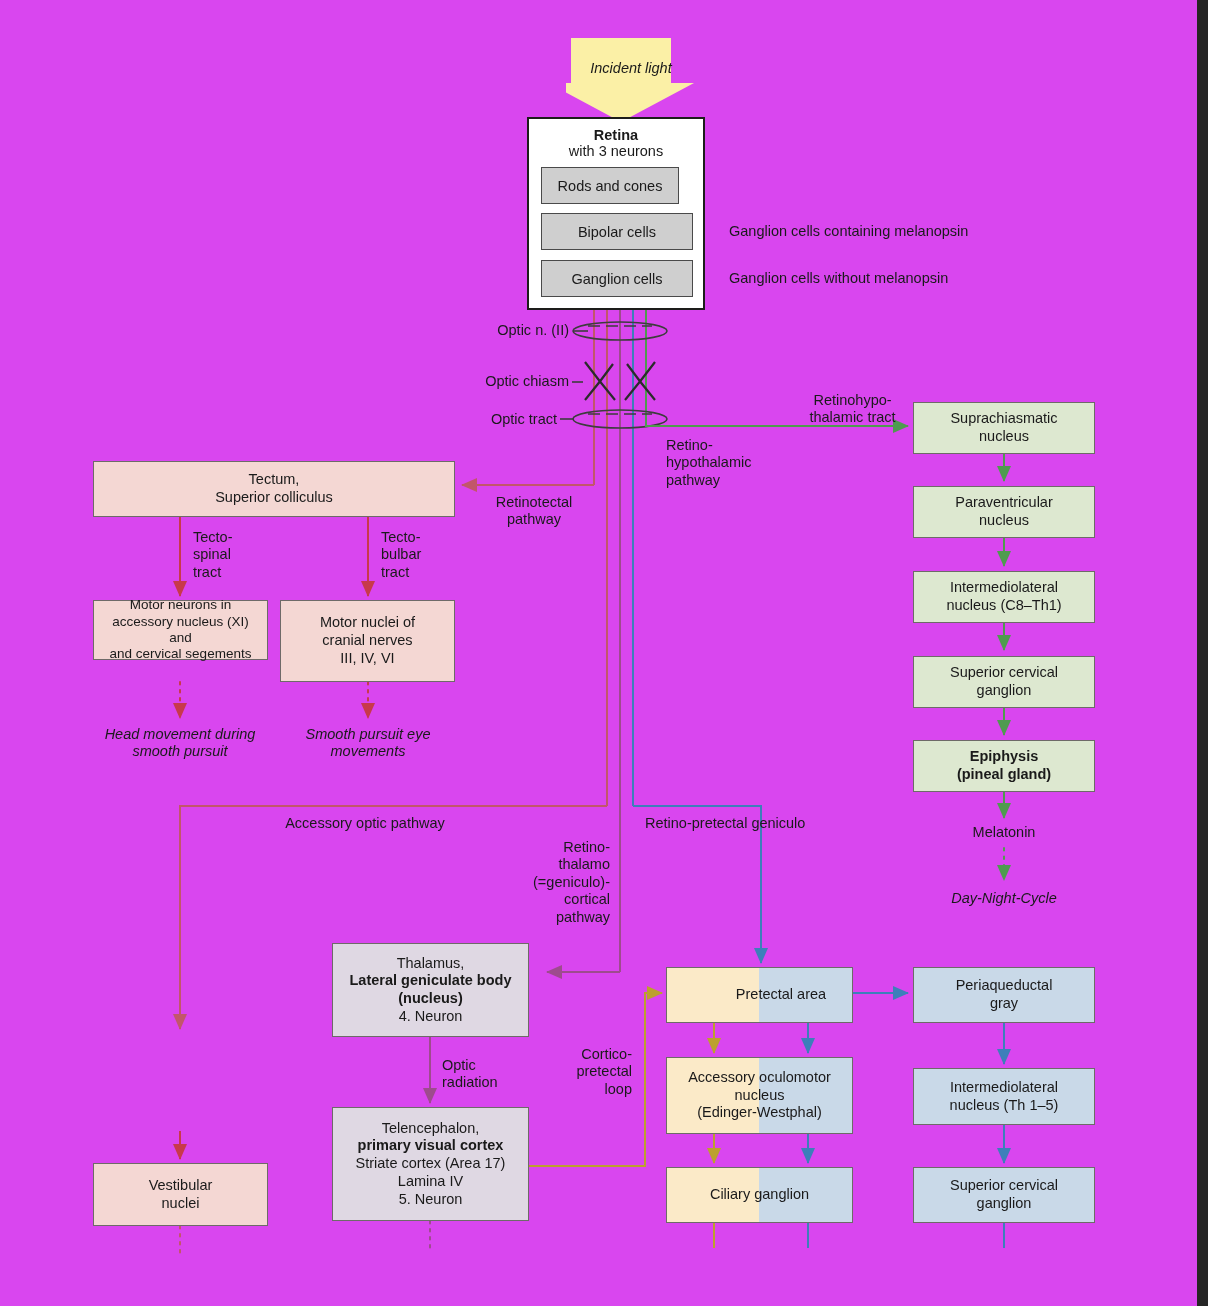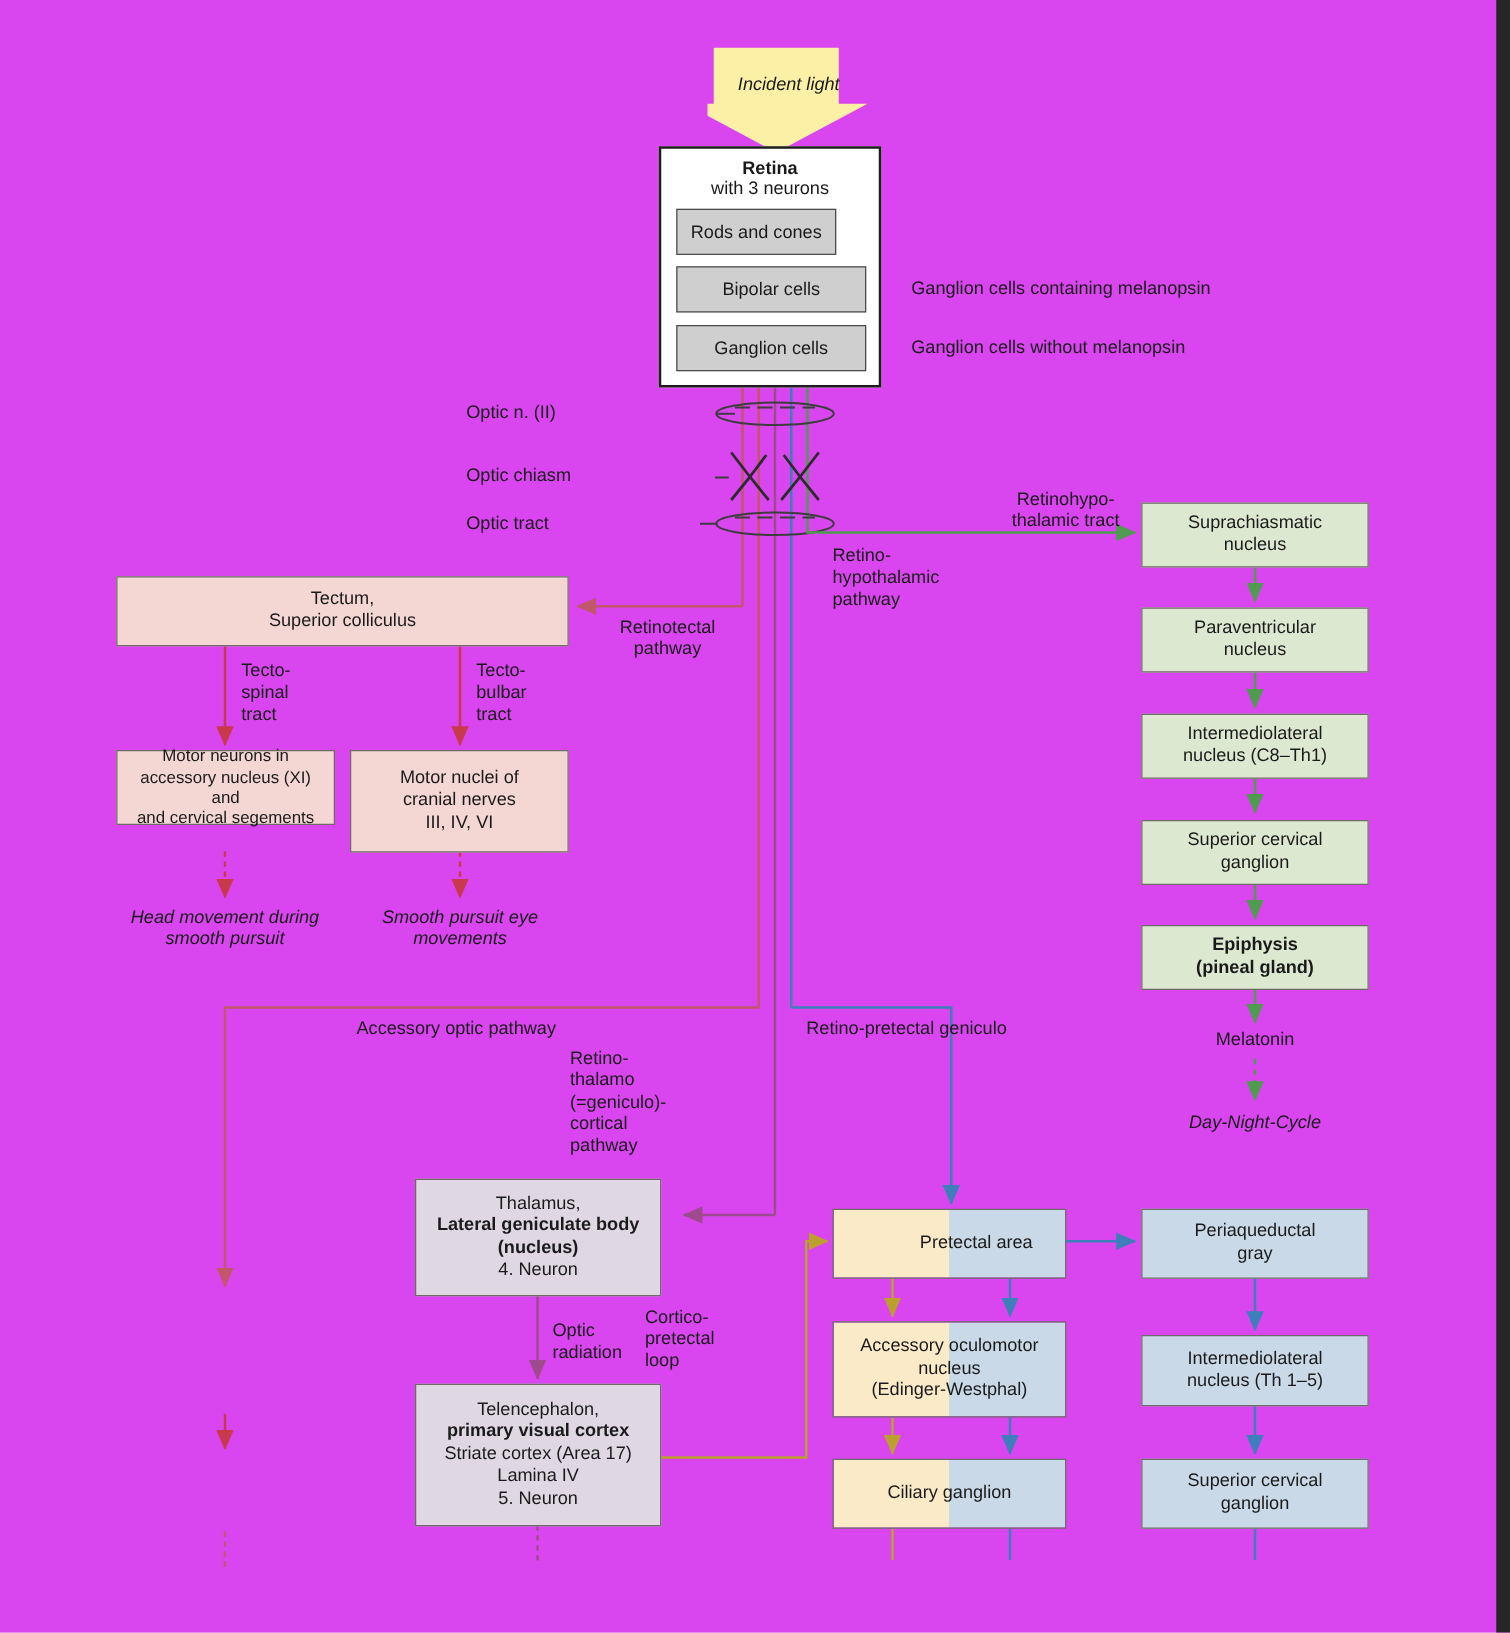--- a/index.html
+++ b/index.html
@@ -11,21 +11,21 @@
   .box .inner{position:relative;z-index:2;padding:0 6px;}
   .pink{background:#f4d7d3;}
   .green{background:#dde8d0;text-align:center;}
   .purple{background:#dfd8e3;}
   .blue{background:#c9d9e8;}
   .split{background:linear-gradient(to right,#fbeac8 0%,#fbeac8 50%,#c9d9e8 50%,#c9d9e8 100%);}
   .retina{position:absolute;box-sizing:border-box;border:2.5px solid #1d1d1b;background:#fff;z-index:3;}
   .rbox{position:absolute;box-sizing:border-box;border:1.5px solid #4a4a4a;background:#cfcfcf;display:flex;align-items:center;justify-content:center;font-size:14.5px;}
   .lbl{position:absolute;font-size:14.5px;line-height:1.2;text-align:center;z-index:4;white-space:pre-line;}
   .lbl.left{text-align:left;}
-  .lbl.right{text-align:left;}
+  .lbl.right{text-align:right;}
   .ital{font-style:italic;}
   .bold{font-weight:bold;}
   .ttl{font-weight:bold;}
   .light-arrow{position:absolute;z-index:1;}
 </style>
 </head>
 <body>
 
 <div id="stage">
 
@@ -119,21 +119,21 @@
     <path d="M1004,1023 L1004,1064" stroke="#3d7fba" stroke-width="2" fill="none" marker-end="url(#ar-blue)"></path>
     <path d="M1004,1125 L1004,1163" stroke="#3d7fba" stroke-width="2" fill="none" marker-end="url(#ar-blue)"></path>
     <path d="M1004,1223 L1004,1248" stroke="#3d7fba" stroke-width="2" fill="none"></path>
 
     <path d="M529,1166 L645,1166 L645,993 L662,993" stroke="#bca02e" stroke-width="2" fill="none" marker-end="url(#ar-yel)"></path>
   </svg>
 
   <div class="retina" style="left:527px;top:117px;width:178px;height:193px;">
     <div class="ttl" style="text-align:center;margin-top:8px;font-size:14.5px;">Retina</div>
     <div style="text-align:center;font-size:14.5px;">with 3 neurons</div>
-    <div class="rbox" style="left:12px;top:48px;width:128px;height:37px;">
+    <div class="rbox" style="left:12px;top:48px;width:138px;height:37px;">
       <span>Rods and cones</span>
     </div>
     <div class="rbox" style="left:12px;top:94px;width:152px;height:37px;">
       <span>Bipolar cells</span>
     </div>
     <div class="rbox" style="left:12px;top:141px;width:152px;height:37px;">
       <span>Ganglion cells</span>
     </div>
   </div>
 
@@ -184,20 +184,24 @@
   <div class="box pink" style="left:93px;top:600px;width:175px;height:60px;">
     <span class="inner" style="white-space:pre-line;font-size:13.5px;">Motor neurons in
 accessory nucleus (XI) and
 and cervical segements</span>
   </div>
   <div class="box pink" style="left:280px;top:600px;width:175px;height:82px;">
     <span class="inner" style="white-space:pre-line;">Motor nuclei of
 cranial nerves
 III, IV, VI</span>
   </div>
+  <div class="box pink" style="left:93px;top:1163px;width:175px;height:63px;">
+    <span class="inner" style="white-space:pre-line;">Vestibular
+nuclei</span>
+  </div>
 
   <div class="box green" style="left:913px;top:402px;width:182px;height:52px;">
     <span class="inner" style="white-space:pre-line;">Suprachiasmatic
 nucleus</span>
   </div>
   <div class="box green" style="left:913px;top:486px;width:182px;height:52px;">
     <span class="inner" style="white-space:pre-line;">Paraventricular
 nucleus</span>
   </div>
   <div class="box green" style="left:913px;top:571px;width:182px;height:52px;">

